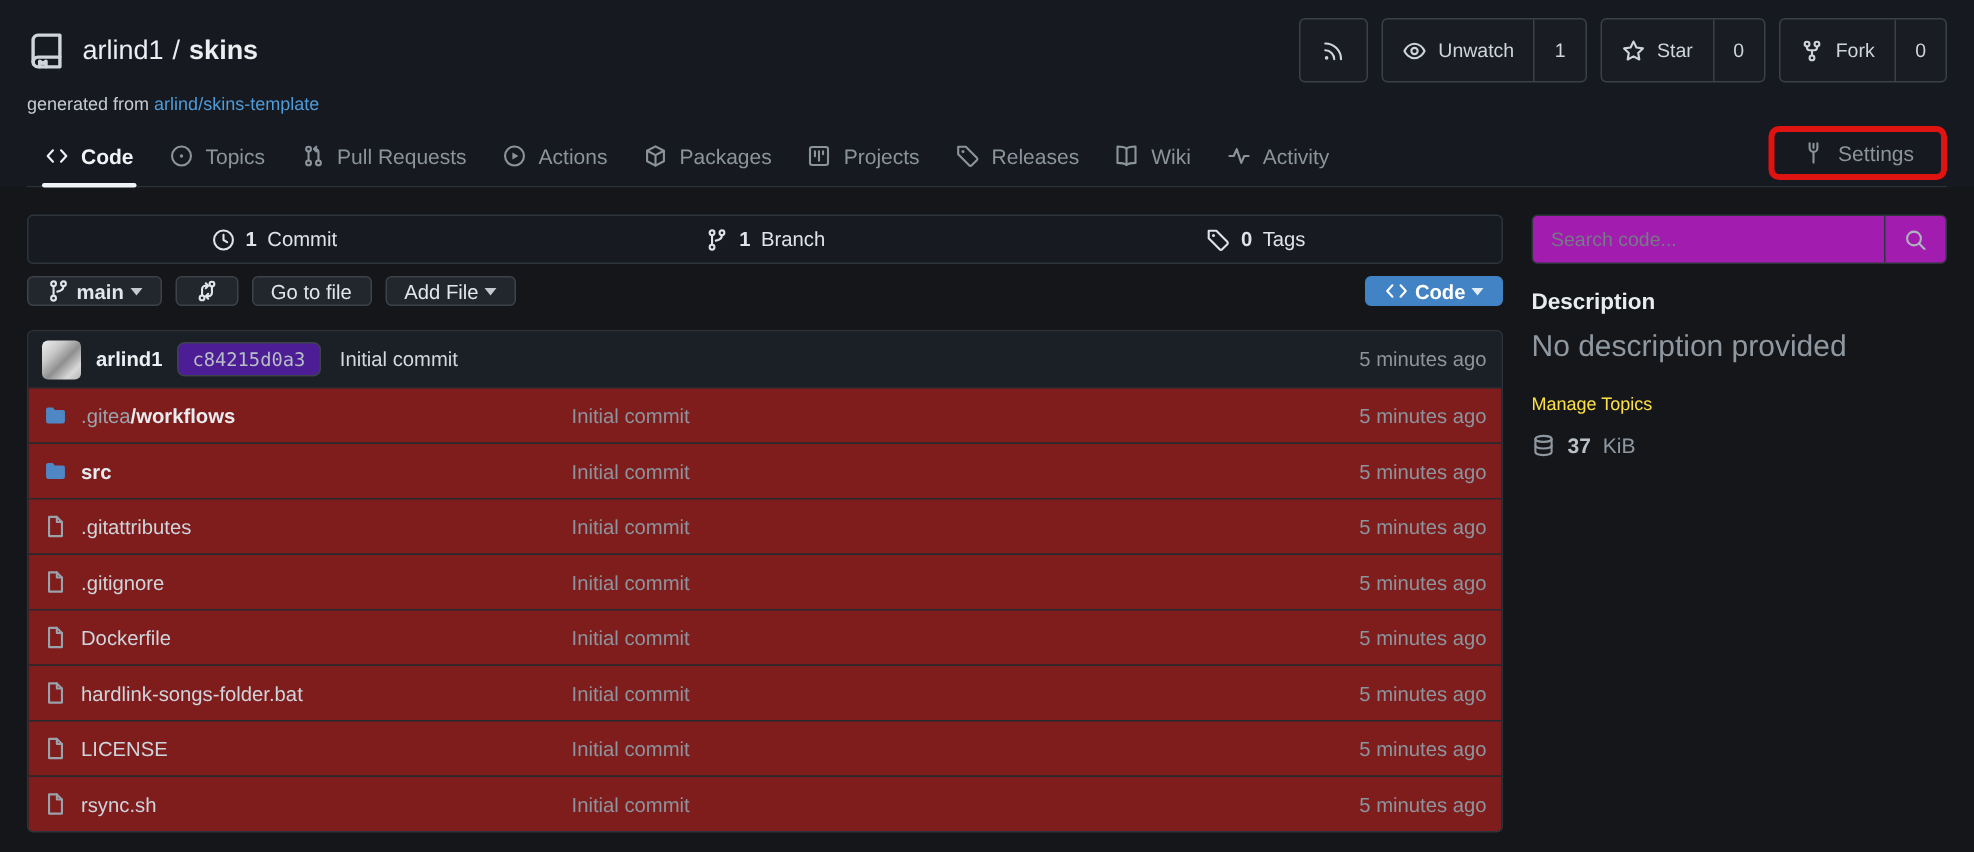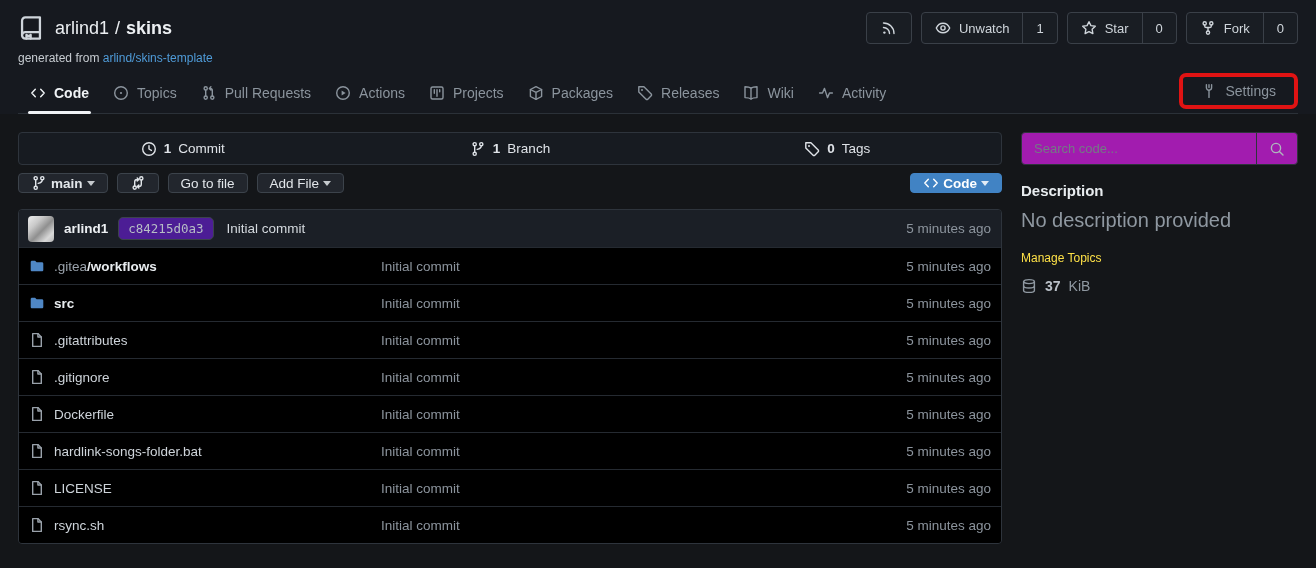--- a/index.html
+++ b/index.html
@@ -15,21 +15,21 @@
   .caret { width:0; height:0; border-left:4px solid transparent; border-right:4px solid transparent; border-top:5px solid currentColor; opacity:.85; flex:none; }
 
   
   header { background:#16191f; padding:0 18px; }
   .header-top { display:flex; align-items:center; padding-top:12px; }
   .title-wrap { display:flex; align-items:center; gap:11px; }
   .repo-ic { width:26px; height:26px; color:#cfd5db; }
   h1 { margin:0; font-size:18px; font-weight:400; color:#eceff2; display:flex; gap:6px; }
   .repo-strong { font-weight:700; }
   .header-actions { margin-left:auto; display:flex; gap:9px; }
-  .hbtn { display:flex; align-items:center; height:32px; background:#191d23; border:1px solid #3a4048; border-radius:4px; color:#cfd5db; font-size:13px; cursor:pointer; }
+  .hbtn { display:flex; align-items:center; height:43px; background:#191d23; border:1px solid #3a4048; border-radius:4px; color:#cfd5db; font-size:13px; cursor:pointer; }
   .hbtn .seg { padding:0 13px; display:flex; gap:8px; align-items:center; height:100%; }
   .hbtn .count { border-left:1px solid #3a4048; padding:0 13px; display:flex; align-items:center; height:100%; min-width:34px; justify-content:center; }
   .rss-btn { width:46px; justify-content:center; }
   .generated { font-size:12px; color:#c7ccd1; margin-top:7px; }
   .generated a { color:#4f9bd8; text-decoration:none; cursor:pointer; }
 
   
   .tabs { display:flex; align-items:stretch; margin-top:8px; border-bottom:1px solid #2b3138; height:41px; }
   .tab { display:flex; align-items:center; gap:8px; padding:0 12px; font-size:14px; color:#8b949d; cursor:pointer; position:relative; }
   .tab.active { color:#f0f3f6; font-weight:700; }
@@ -56,21 +56,21 @@
   
   .file-table { margin-top:16px; border:1px solid #2e343c; border-radius:4px; overflow:hidden; }
   .commit-row { display:grid; grid-template-columns:1fr 190px; align-items:center; height:37px; background:#1b1f26; }
   .commit-left { display:flex; align-items:center; gap:10px; padding-left:9px; }
   .avatar { width:26px; height:26px; border-radius:4px; flex:none;
     background:linear-gradient(135deg,#ededed 0%,#c9c9c9 30%,#8f8f8f 55%,#d8d8d8 80%,#b5b5b5 100%); }
   .author { font-weight:700; color:#eceff2; }
   .hash { font-family:"DejaVu Sans Mono", monospace; font-size:12.5px; color:#b7bec5; background:#4c1d95; border:1px solid #3c434b; border-radius:5px; padding:3px 9px; cursor:pointer; }
   .commit-msg { color:#d4d9de; margin-left:3px; cursor:pointer; }
   .cell-time { color:#8c949d; text-align:right; padding-right:10px; }
-  .file-row { display:grid; grid-template-columns:362px 1fr 190px; align-items:center; height:37px; border-top:1px solid #252a31; background:#000000; }
+  .file-row { display:grid; grid-template-columns:362px 1fr 190px; align-items:center; height:37px; border-top:1px solid #252a31; background:#7f1d1d; }
   .cell-name { display:flex; align-items:center; gap:9px; padding-left:10px; color:#ced4da; cursor:pointer; }
   .prefix { color:#9aa2ab; }
   .folder-strong { font-weight:700; color:#e8ecef; }
   .cell-msg { color:#8c949d; cursor:pointer; }
   .file-ic { color:#9aa2ab; }
 
   
   .search-box { display:flex; height:33px; border:1px solid #2e343c; border-radius:4px; overflow:hidden; background:#a21caf; }
   .search-input { flex:1; background:transparent; border:none; outline:none; color:#cfd5db; font-size:13px; padding:0 12px; font-family:"Liberation Sans", sans-serif; min-width:0; }
   .search-input::placeholder { color:#737b84; }
@@ -169,31 +169,31 @@
     </a>
     <a class="tab">
       <svg class="ic" viewBox="0 0 16 16">
           <circle cx="8" cy="8" r="6.3"></circle>
           <path d="M6.6 5.6v4.8L10.6 8z" fill="currentColor" stroke="none"></path>
         </svg>
       <span>Actions</span>
     </a>
     <a class="tab">
       <svg class="ic" viewBox="0 0 16 16">
+          <path d="M8 1.6l5.6 2.9v7L8 14.4l-5.6-2.9v-7z"></path>
+          <path d="M2.4 4.5L8 7.4l5.6-2.9M8 7.4v7"></path>
+        </svg>
+      <span>Packages</span>
+    </a>
+    <a class="tab">
+      <svg class="ic" viewBox="0 0 16 16">
           <rect x="2" y="2" width="12" height="12" rx="1.5"></rect>
           <path d="M5.3 4.8v3.4M8 4.8v6.4M10.7 4.8v2"></path>
         </svg>
       <span>Projects</span>
-    </a>
-    <a class="tab">
-      <svg class="ic" viewBox="0 0 16 16">
-          <path d="M8 1.6l5.6 2.9v7L8 14.4l-5.6-2.9v-7z"></path>
-          <path d="M2.4 4.5L8 7.4l5.6-2.9M8 7.4v7"></path>
-        </svg>
-      <span>Packages</span>
     </a>
     <a class="tab">
       <svg class="ic" viewBox="0 0 16 16">
           <path d="M1.8 1.8h5.1l7.3 7.3a1.2 1.2 0 0 1 0 1.7l-3.4 3.4a1.2 1.2 0 0 1-1.7 0L1.8 6.9z"></path>
           <circle cx="5" cy="5" r="1" fill="currentColor" stroke="none"></circle>
         </svg>
       <span>Releases</span>
     </a>
     <a class="tab">
       <svg class="ic" viewBox="0 0 16 16">

